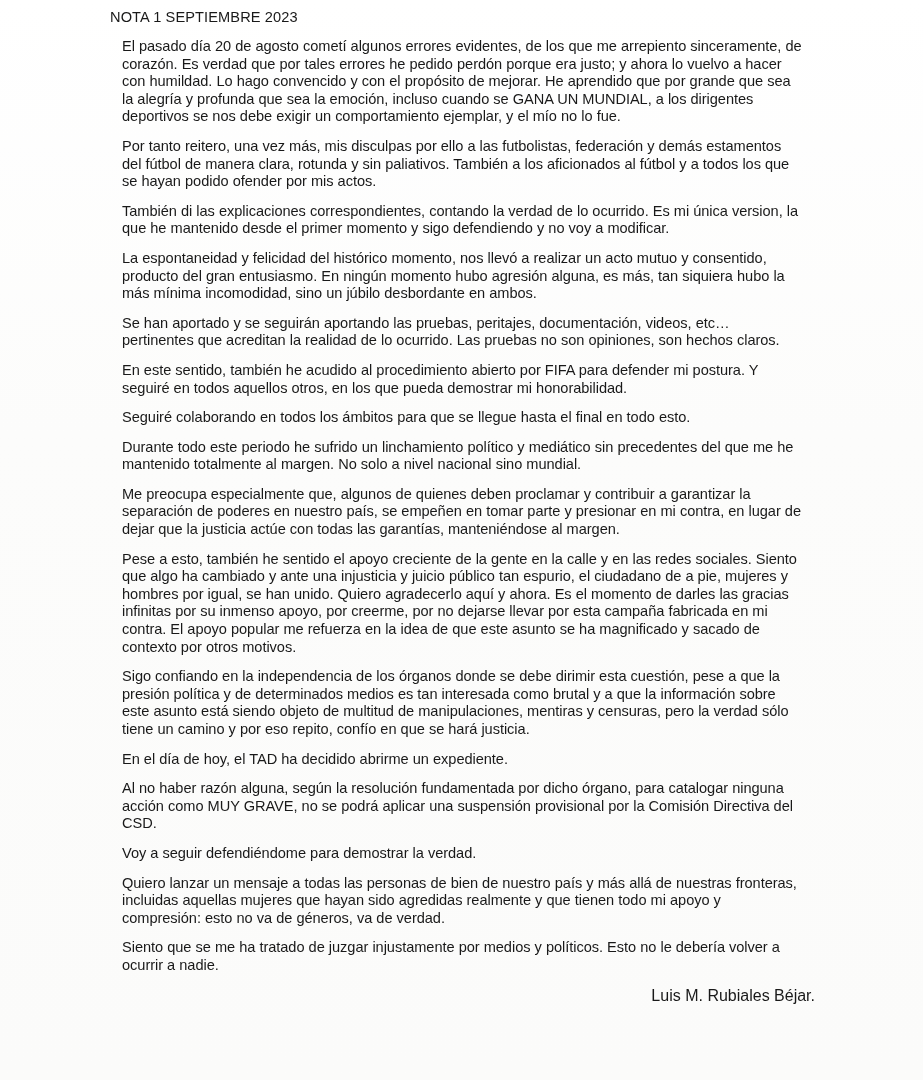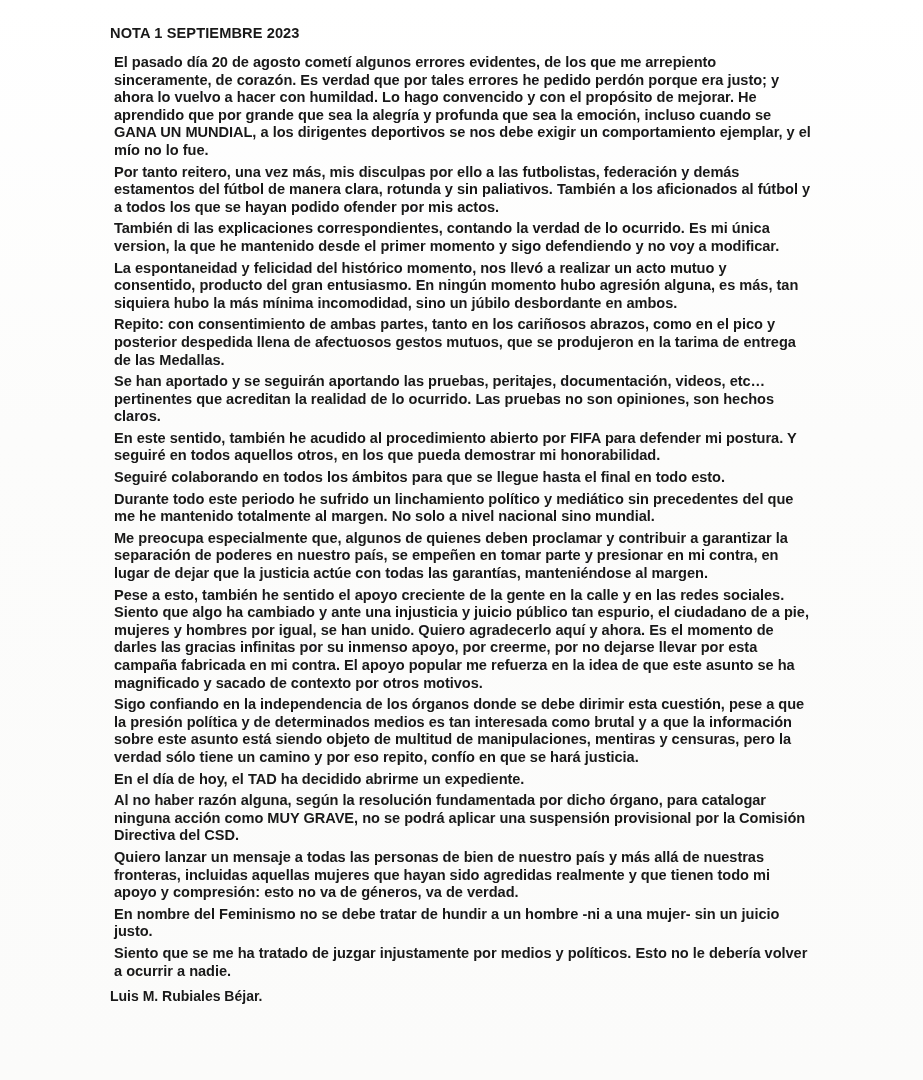--- a/index.html
+++ b/index.html
@@ -27,78 +27,77 @@
     inset: 0;
     background:
       linear-gradient(180deg, #ffffff 0%, #fcfcfb 40%, #fbfbfa 100%);
     pointer-events: none;
     z-index: 0;
   }
 
   .sheet {
     position: relative;
     z-index: 1;
-    padding: 24px 108px 0 110px;
+    padding: 8px 108px 0 110px;
     box-sizing: border-box;
     height: 100%;
-    font-weight: bold;
   }
 
   .doc-title {
     font-size: 14.6px;
     line-height: 18px;
     letter-spacing: 0.1px;
     margin: 0 0 12px 0;
     white-space: nowrap;
   }
 
   .body-block {
     font-size: 14.6px;
     line-height: 17.6px;
     letter-spacing: -0.05px;
     word-spacing: 0.1px;
     text-align: left;
     max-width: 706px;
   }
 
   .para {
-    margin: 4px;
+    margin: 12px;
     padding: 0;
   }
 
   .signature {
     margin-top: 8px;
-    font-size: 14px;
+    font-size: 16px;
     line-height: 17.6px;
+    text-align: right;
   }
 </style>
 </head>
 <body>
 
 <div id="page">
   <div class="sheet">
 
     <div class="doc-title">NOTA 1 SEPTIEMBRE 2023</div>
 
     <div class="body-block">
       <p class="para">El pasado día 20 de agosto cometí algunos errores evidentes, de los que me arrepiento sinceramente, de corazón. Es verdad que por tales errores he pedido perdón porque era justo; y ahora lo vuelvo a hacer con humildad. Lo hago convencido y con el propósito de mejorar. He aprendido que por grande que sea la alegría y profunda que sea la emoción, incluso cuando se GANA UN MUNDIAL, a los dirigentes deportivos se nos debe exigir un comportamiento ejemplar, y el mío no lo fue.</p>
       <p class="para">Por tanto reitero, una vez más, mis disculpas por ello a las futbolistas, federación y demás estamentos del fútbol de manera clara, rotunda y sin paliativos. También a los aficionados al fútbol y a todos los que se hayan podido ofender por mis actos.</p>
       <p class="para">También di las explicaciones correspondientes, contando la verdad de lo ocurrido. Es mi única version, la que he mantenido desde el primer momento y sigo defendiendo y no voy a modificar.</p>
       <p class="para">La espontaneidad y felicidad del histórico momento, nos llevó a realizar un acto mutuo y consentido, producto del gran entusiasmo. En ningún momento hubo agresión alguna, es más, tan siquiera hubo la más mínima incomodidad, sino un júbilo desbordante en ambos.</p>
-      <p class="para">Repito: con consentimiento de ambas partes, tanto en los cariñosos abrazos, como en el pico y posterior despedida llena de afectuosos gestos mutuos, que se produjeron en la tarima de entrega de las Medallas.</p>
       <p class="para">Se han aportado y se seguirán aportando las pruebas, peritajes, documentación, videos, etc… pertinentes que acreditan la realidad de lo ocurrido. Las pruebas no son opiniones, son hechos claros.</p>
       <p class="para">En este sentido, también he acudido al procedimiento abierto por FIFA para defender mi postura. Y seguiré en todos aquellos otros, en los que pueda demostrar mi honorabilidad.</p>
       <p class="para">Seguiré colaborando en todos los ámbitos para que se llegue hasta el final en todo esto.</p>
       <p class="para">Durante todo este periodo he sufrido un linchamiento político y mediático sin precedentes del que me he mantenido totalmente al margen. No solo a nivel nacional sino mundial.</p>
       <p class="para">Me preocupa especialmente que, algunos de quienes deben proclamar y contribuir a garantizar la separación de poderes en nuestro país, se empeñen en tomar parte y presionar en mi contra, en lugar de dejar que la justicia actúe con todas las garantías, manteniéndose al margen.</p>
       <p class="para">Pese a esto, también he sentido el apoyo creciente de la gente en la calle y en las redes sociales. Siento que algo ha cambiado y ante una injusticia y juicio público tan espurio, el ciudadano de a pie, mujeres y hombres por igual, se han unido. Quiero agradecerlo aquí y ahora. Es el momento de darles las gracias infinitas por su inmenso apoyo, por creerme, por no dejarse llevar por esta campaña fabricada en mi contra. El apoyo popular me refuerza en la idea de que este asunto se ha magnificado y sacado de contexto por otros motivos.</p>
       <p class="para">Sigo confiando en la independencia de los órganos donde se debe dirimir esta cuestión, pese a que la presión política y de determinados medios es tan interesada como brutal y a que la información sobre este asunto está siendo objeto de multitud de manipulaciones, mentiras y censuras, pero la verdad sólo tiene un camino y por eso repito, confío en que se hará justicia.</p>
       <p class="para">En el día de hoy, el TAD ha decidido abrirme un expediente.</p>
       <p class="para">Al no haber razón alguna, según la resolución fundamentada por dicho órgano, para catalogar ninguna acción como MUY GRAVE, no se podrá aplicar una suspensión provisional por la Comisión Directiva del CSD.</p>
+      <p class="para">Voy a seguir defendiéndome para demostrar la verdad.</p>
       <p class="para">Quiero lanzar un mensaje a todas las personas de bien de nuestro país y más allá de nuestras fronteras, incluidas aquellas mujeres que hayan sido agredidas realmente y que tienen todo mi apoyo y compresión: esto no va de géneros, va de verdad.</p>
-      <p class="para">En nombre del Feminismo no se debe tratar de hundir a un hombre -ni a una mujer- sin un juicio justo.</p>
       <p class="para">Siento que se me ha tratado de juzgar injustamente por medios y políticos. Esto no le debería volver a ocurrir a nadie.</p>
     </div>
 
     <div class="signature">Luis M. Rubiales Béjar.</div>
 
   </div>
 </div>
 
 </body></html>

